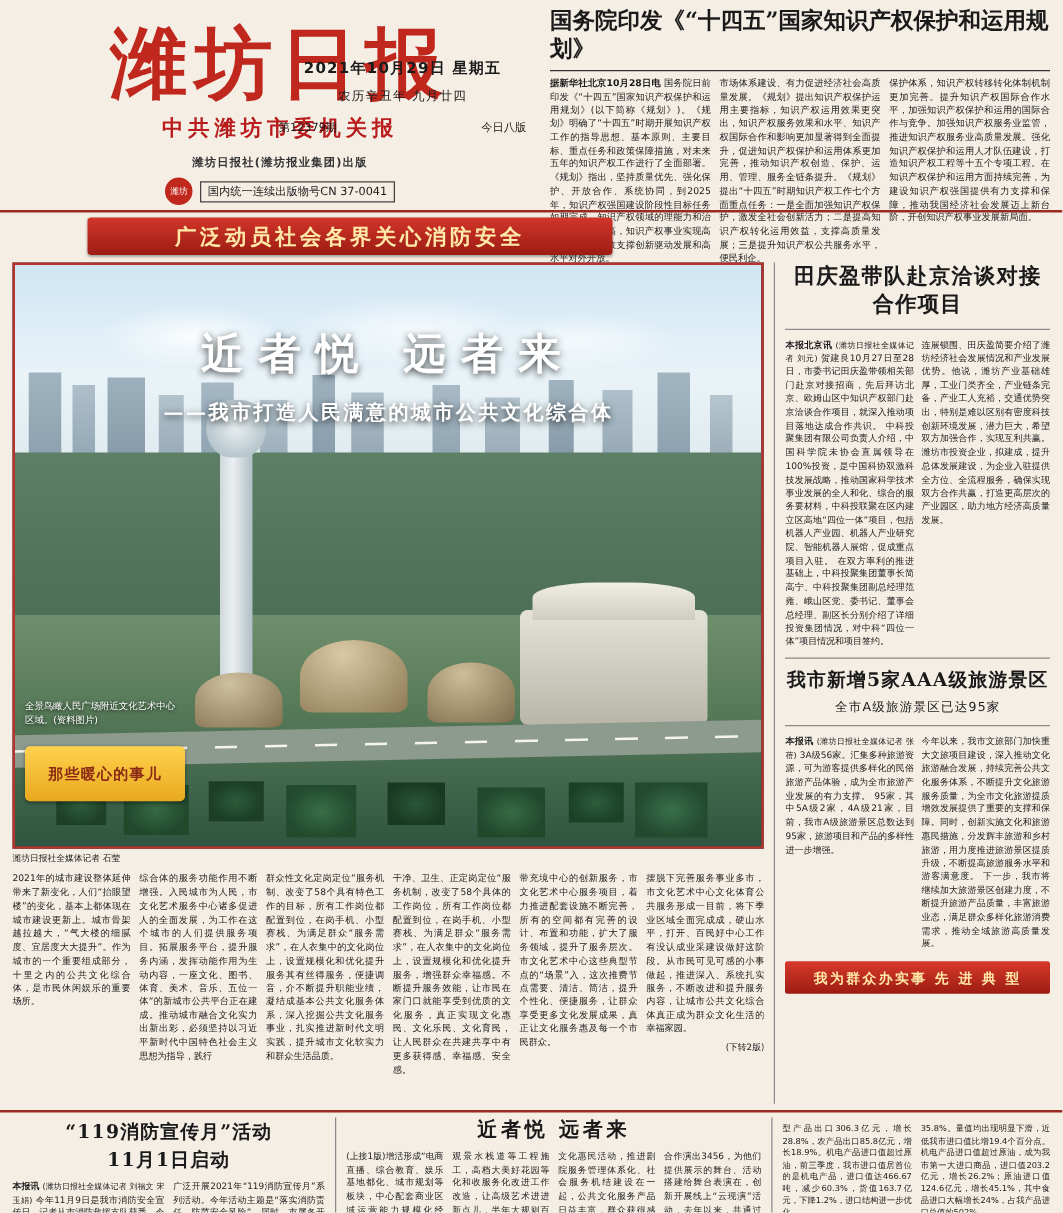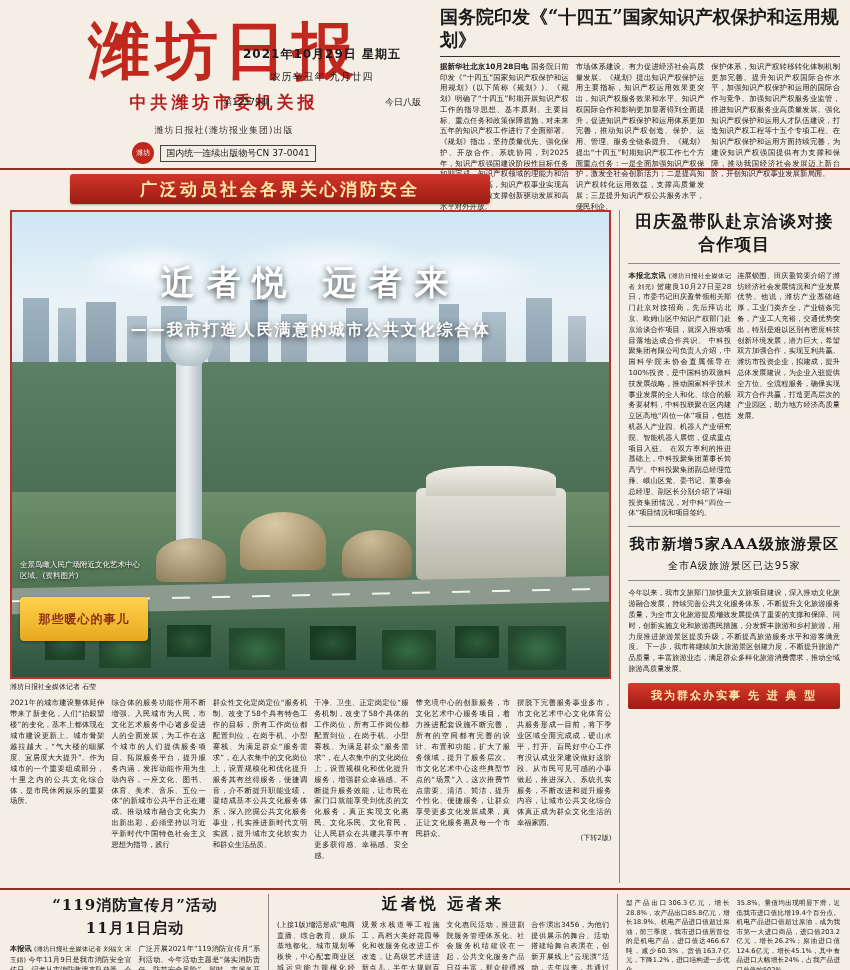--- a/index.html
+++ b/index.html
@@ -17,21 +17,21 @@
   .mast-left{position:absolute;left:14px;top:8px;width:420px;}
   .logo{
     font-family:"DejaVu Serif","Liberation Serif",serif;
     font-size:62px;font-weight:700;color:#c0281d;letter-spacing:6px;
     line-height:1.05;text-align:center;padding-top:10px;
   }
   .mast-sub{
     text-align:center;font-size:17px;letter-spacing:4px;margin-top:8px;color:#b91c1c;
     font-family:"DejaVu Serif","Liberation Serif",serif;font-weight:700;
   }
-  .mast-pub{text-align:center;font-size:9px;color:#333;margin-top:10px;letter-spacing:1px;}
+  .mast-pub{text-align:center;font-size:9px;color:#333;margin-top:10px;letter-spacing:1px;font-weight:bold;}
   .mast-issn{
     display:flex;align-items:center;justify-content:center;gap:6px;margin-top:5px;
   }
   .seal{
     width:22px;height:22px;border-radius:50%;background:#c0281d;color:#fff;
     font-size:7px;display:flex;align-items:center;justify-content:center;line-height:1;
   }
   .mast-issn .txt{font-size:9px;border:1px solid #444;padding:1px 5px;}
 
   .mast-mid{position:absolute;left:222px;top:46px;width:200px;text-align:center;}
@@ -301,20 +301,26 @@
           <span>潍坊市投资企业，拟建成，提升总体发展建设，为企业入驻提供全方位、全流程服务，确保实现双方合作共赢，打造更高层次的产业园区，助力地方经济高质量发展。</span>
         </div>
       </div>
 
       <div class="r-rule"></div>
       <div class="r-head2">我市新增5家AAA级旅游景区</div>
       <div class="r-sub">全市A级旅游景区已达95家</div>
       <div class="r-rule"></div>
       <div class="r-cols">
         <div class="r-col">
+          <span class="r-byline">本报讯</span>
+          <span style="font-size:6.4px">(潍坊日报社全媒体记者  张蓓)</span>
+          <span>3A级56家。汇集多种旅游资源，可为游客提供多样化的民俗旅游产品体验，成为全市旅游产业发展的有力支撑。</span>
+          <span>95家，其中5A级2家，4A级21家，目前，我市A级旅游景区总数达到95家，旅游项目和产品的多样性进一步增强。</span>
+        </div>
+        <div class="r-col">
           <span>今年以来，我市文旅部门加快重大文旅项目建设，深入推动文化旅游融合发展，持续完善公共文化服务体系，不断提升文化旅游服务质量，为全市文化旅游提质增效发展提供了重要的支撑和保障。同时，创新实施文化和旅游惠民措施，分发辉丰旅游和乡村旅游，用力度推进旅游景区提质升级，不断提高旅游服务水平和游客满意度。</span>
           <span>下一步，我市将继续加大旅游景区创建力度，不断提升旅游产品质量，丰富旅游业态，满足群众多样化旅游消费需求，推动全域旅游高质量发展。</span>
         </div>
       </div>
 
       <div class="ribbon">
         <span>我为群众办实事  先 进  典  型</span>
       </div>
     </div>
   </div>

